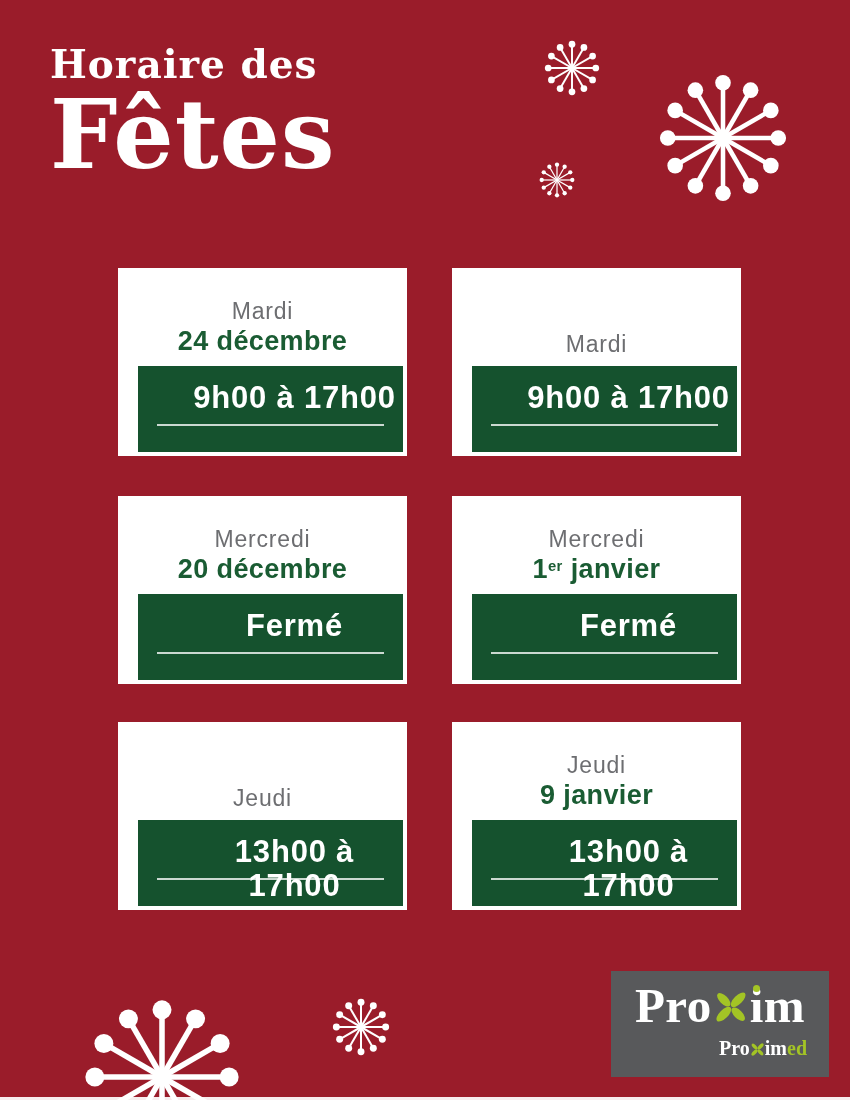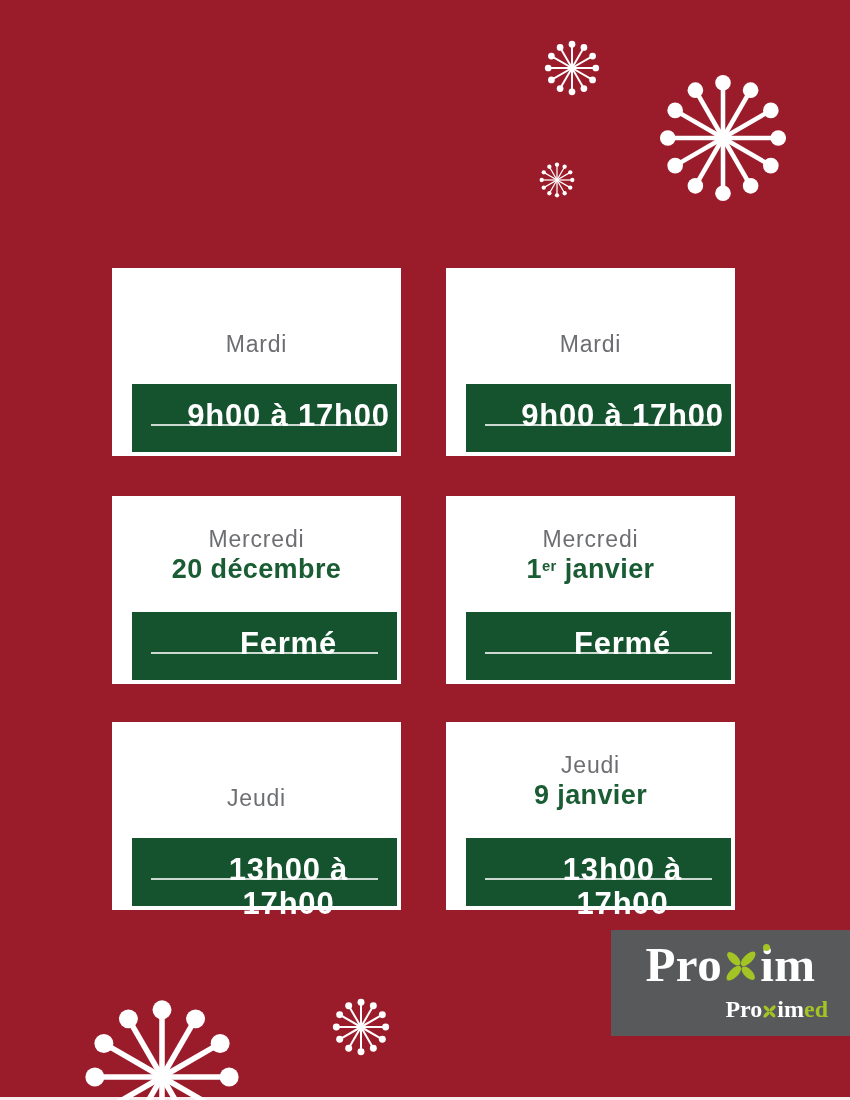--- a/index.html
+++ b/index.html
@@ -20,71 +20,72 @@
   }
   .title-line1{font-size:39px;line-height:1.05;letter-spacing:1px;}
   .title-line2{font-size:95px;line-height:1.02;letter-spacing:1px;margin-top:2px;}
   
   .sf{position:absolute;display:block;}
   .defs-holder{position:absolute;width:0;height:0;overflow:hidden;}
   
   .card{
     position:absolute;width:289px;height:188px;
     background:var(--card_white,#FFFFFF);
+    margin-left:6px;
   }
   .card-top{
     height:98px;box-sizing:border-box;
     display:flex;flex-direction:column;align-items:center;justify-content:flex-end;
     padding-bottom:9px;
   }
   .card-day{
     font-size:23px;color:var(--day_gray,#6D6E71);
     letter-spacing:0.8px;line-height:1.1;
   }
   .card-date{
     font-size:27px;font-weight:bold;color:var(--date_green,#1A5C33);
     letter-spacing:0.4px;line-height:1.15;margin-top:2px;
   }
   .card-date .sup{font-size:0.55em;position:relative;top:-0.45em;}
   .card-band{
-    position:absolute;left:20px;right:4px;bottom:4px;height:68px;
+    position:absolute;left:20px;right:4px;bottom:4px;height:86px;
     background:var(--band_green,#15522E);
     padding-left:48px;
   }
   .band-hours{
     margin-top:15px;text-align:center;
     font-size:31px;font-weight:bold;color:var(--hours_white,#FFFFFF);
     letter-spacing:0.8px;line-height:1.1;
   }
   .band-line{
     position:absolute;left:19px;right:19px;bottom:26px;height:2px;
     background:rgba(255,255,255,0.78);
   }
   
   .logo-box{
-    position:absolute;left:611px;top:930px;width:239px;height:106px;
+    position:absolute;left:611px;top:971px;width:218px;height:106px;
     background:var(--logo_bg,#58595B);
   }
   .logo-main{
     position:absolute;top:8px;left:0;width:100%;
     text-align:center;
     font-family:"Liberation Serif","DejaVu Serif",serif;font-weight:bold;
     font-size:49px;color:#FFFFFF;line-height:1.1;
     letter-spacing:0.5px;
   }
   .logo-main .petal-x{display:inline-block;width:36px;height:36px;transform:translateY(3px);margin:0 1px;}
   .im-wrap{position:relative;display:inline-block;}
   .green-idot{
     position:absolute;left:3px;top:6px;width:7px;height:7px;border-radius:50%;
     background:var(--logo_green,#A3C425);
   }
   .logo-sub{
     position:absolute;right:22px;top:66px;
     font-family:"Liberation Serif","DejaVu Serif",serif;font-weight:bold;
-    font-size:24px;color:#FFFFFF;line-height:1.1;
+    font-size:20px;color:#FFFFFF;line-height:1.1;
   }
   .logo-sub .petal-x{display:inline-block;width:15px;height:15px;transform:translateY(2px);}
   .logo-sub .suffix{color:var(--logo_green,#A3C425);}
   
   .bottom-strip{
     position:absolute;left:0;bottom:0;width:100%;height:3px;
     background:rgba(255,255,255,0.92);
   }
 </style>
 </head>
@@ -126,40 +127,45 @@
         <g fill="#A3C425">
           <ellipse cx="8" cy="-8" rx="10.5" ry="4.8" transform="rotate(-45 8 -8)"></ellipse>
           <ellipse cx="-8" cy="8" rx="10.5" ry="4.8" transform="rotate(-45 -8 8)"></ellipse>
           <ellipse cx="-8" cy="-8" rx="9.5" ry="4.6" transform="rotate(45 -8 -8)"></ellipse>
           <ellipse cx="8" cy="8" rx="9.5" ry="4.6" transform="rotate(45 8 8)"></ellipse>
         </g>
       </symbol>
     </defs>
   </svg>
 
+  <div class="title">
+    <div class="title-line1">Horaire des</div>
+    <div class="title-line2">Fêtes</div>
+  </div>
 
   <svg class="sf" style="left:544px;top:40px;width:56px;height:56px">
       <use href="#sf"></use>
     </svg>
   <svg class="sf" style="left:658px;top:73px;width:130px;height:130px">
       <use href="#sf"></use>
     </svg>
   <svg class="sf" style="left:539px;top:162px;width:36px;height:36px">
       <use href="#sf"></use>
     </svg>
   <svg class="sf" style="left:83px;top:998px;width:158px;height:158px">
       <use href="#sf"></use>
     </svg>
   <svg class="sf" style="left:332px;top:998px;width:58px;height:58px">
       <use href="#sf"></use>
     </svg>
 
   <div class="card" style="left:112px;top:268px">
     <div class="card-top">
       <div class="card-day">Mardi</div>
+      <div class="card-date"><span>24 décembre</span><span class="sup"></span><span></span></div>
     </div>
     <div class="card-band">
       <div class="band-hours">9h00 à 17h00</div>
       <div class="band-line"></div>
     </div>
   </div>
 
   <div class="card" style="left:446px;top:268px">
     <div class="card-top">
       <div class="card-day">Mardi</div>

